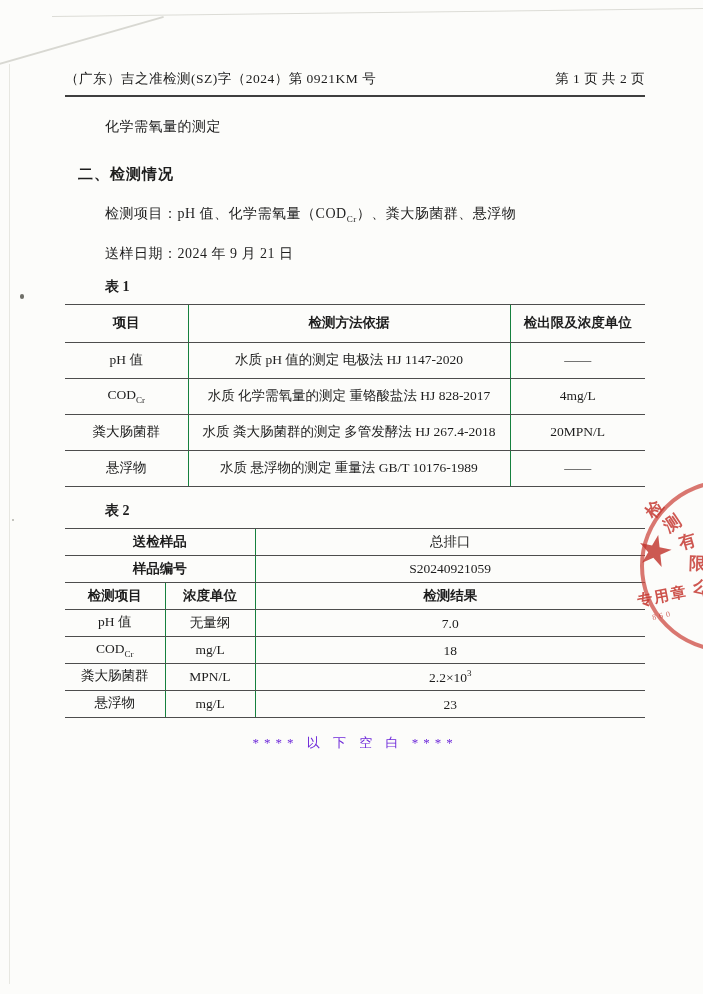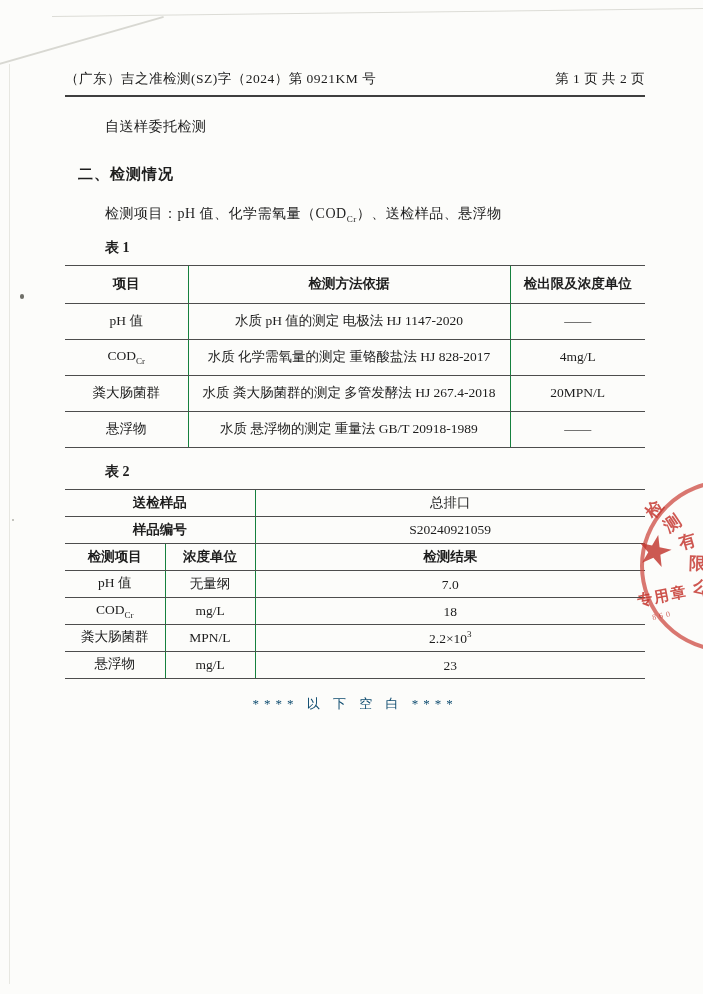--- a/index.html
+++ b/index.html
@@ -43,21 +43,21 @@
     border-top:1px solid #4d4d4d; border-bottom:1px solid #4d4d4d;
     padding:0 4px; overflow:hidden; }
   th { font-weight:bold; }
   .vline { border-left:1px solid #15803d; }
 
   .t1 th { height:38px; }
   .t1 td { height:36px; }
   .t2 th, .t2 td { height:27px; }
 
   .blank-note { text-align:center; font-size:13px; letter-spacing:5px;
-    margin-top:16px; color:#0c4a6e; }
+    margin-top:16px; color:#6d28d9; }
 
   
   .seal-ring { position:absolute; left:640px; top:480px; width:172px; height:172px;
     border:4px solid rgba(205,75,66,0.75); border-radius:50%; }
   .seal-char { position:absolute; color:rgba(198,58,50,0.85); font-weight:bold;
     font-size:17px; }
   .seal-c0 { left:646px; top:498px; transform:rotate(-52deg); }
   .seal-c1 { left:664px; top:512px; transform:rotate(-34deg); }
   .seal-c2 { left:679px; top:530px; transform:rotate(-16deg); }
   .seal-c3 { left:689px; top:552px; transform:rotate(2deg); }
@@ -81,24 +81,25 @@
   <div class="speck-1"></div>
   <div class="speck-2"></div>
 
   <div class="content">
 
     <div class="doc-header">
       <span>（广东）吉之准检测(SZ)字（2024）第 0921KM 号</span>
       <span>第 1 页 共 2 页</span>
     </div>
 
-    <div class="body-line">自送样委托检测</div>
+    <div class="body-line">化学需氧量的测定</div>
 
     <div class="sec-title">二、检测情况</div>
-    <div class="body-line"><span>检测项目：pH 值、化学需氧量（COD</span><sub class="cr">Cr</sub><span>）、送检样品、悬浮物</span></div>
+    <div class="body-line"><span>检测项目：pH 值、化学需氧量（COD</span><sub class="cr">Cr</sub><span>）、粪大肠菌群、悬浮物</span></div>
+    <div class="body-line">送样日期：2024 年 9 月 21 日</div>
 
     <div class="tbl-label">表 1</div>
 
     <table class="t1">
       <colgroup>
           <col style="width:123px">
           <col style="width:322px">
           <col style="width:135px">
         </colgroup>
       <tbody>
@@ -117,21 +118,21 @@
         <td class="vline">水质 化学需氧量的测定 重铬酸盐法 HJ 828-2017</td>
         <td class="vline">4mg/L</td>
       </tr>
       <tr>
         <td><span>粪大肠菌群</span><sub class="cr"></sub></td>
         <td class="vline">水质 粪大肠菌群的测定 多管发酵法 HJ 267.4-2018</td>
         <td class="vline">20MPN/L</td>
       </tr>
       <tr>
         <td><span>悬浮物</span><sub class="cr"></sub></td>
-        <td class="vline">水质 悬浮物的测定 重量法 GB/T 20918-1989</td>
+        <td class="vline">水质 悬浮物的测定 重量法 GB/T 10176-1989</td>
         <td class="vline">——</td>
       </tr>
     </tbody>
       </table>
 
     <div class="tbl-label">表 2</div>
 
     <table class="t2">
       <colgroup>
           <col style="width:100px">

